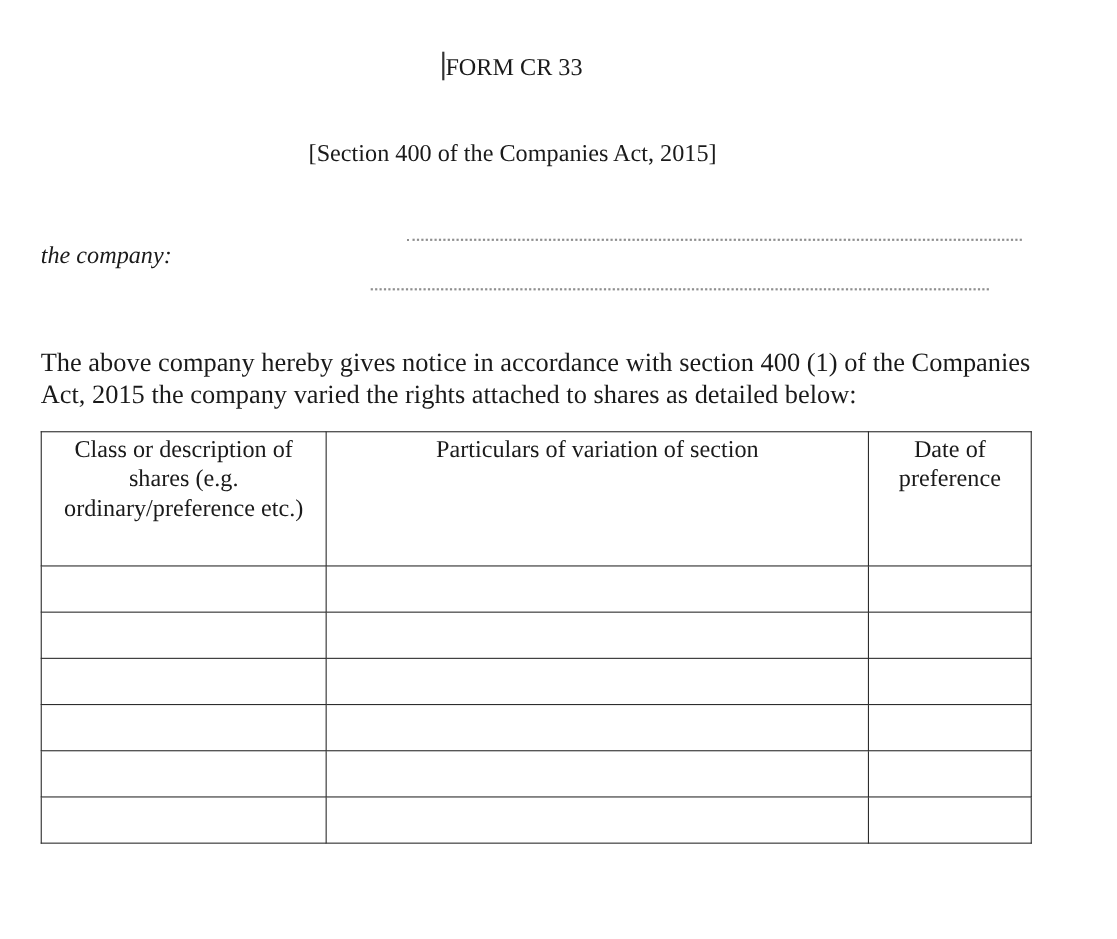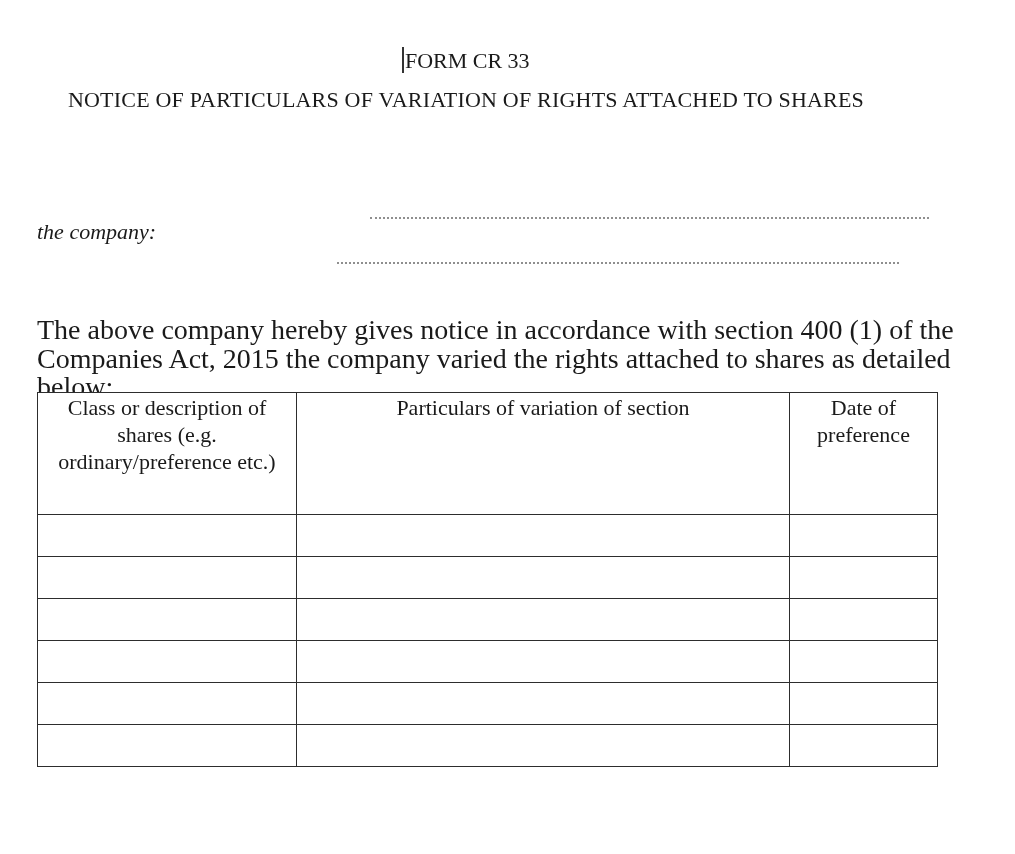--- a/index.html
+++ b/index.html
@@ -48,21 +48,21 @@
   .registrar   { top: 277px; }
   .dotted-line {
     position: absolute; height: 3px;
     border-top: 2px dotted var(--dotted);
   }
   .dotted1 { top: 217px; left: 370px; width: 559px; }
   .dotted2 { top: 262px; left: 337px; width: 562px; }
   .paragraph {
     position: absolute;
     top: 316px; left: 37px; width: 936px;
-    font-size: 28px; line-height: 28.5px;
+    font-size: 24px; line-height: 28.5px;
     text-align: left;
   }
   table.variation-table {
     position: absolute;
     top: 392px; left: 37px; width: 900px;
     border-collapse: collapse;
     table-layout: fixed;
     font-size: 22px;
     background: var(--bg);
   }
@@ -82,22 +82,22 @@
     padding: 0 4px;
   }
 </style>
 </head>
 <body>
 
 <div id="page">
 
   <div class="centered-line form-title-row"><span class="caret"></span><span>FORM CR 33</span></div>
 
-  <div class="centered-line main-heading">NOTICE OF PARTICULARS OF VARIATION OF RIGHTS ATTACHED TO SHARES</div>
 
+  <div class="centered-line section-ref">[Section 400 of the Companies Act, 2015]</div>
 
 
   <div class="left-line label-line2">the company:</div>
 
   <div class="dotted-line dotted1"></div>
 
   <div class="dotted-line dotted2"></div>
 
 
   <div class="paragraph">The above company hereby gives notice in accordance with section 400 (1) of the Companies Act, 2015 the company varied the rights attached to shares as detailed below:</div>

